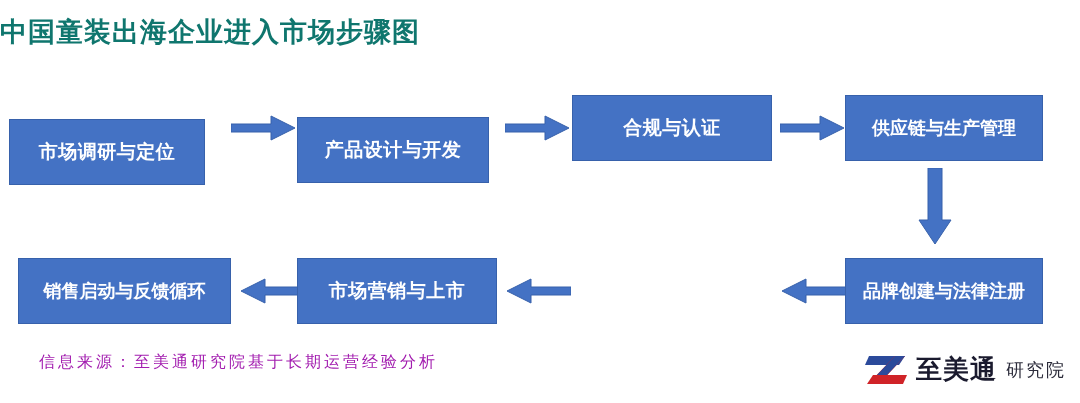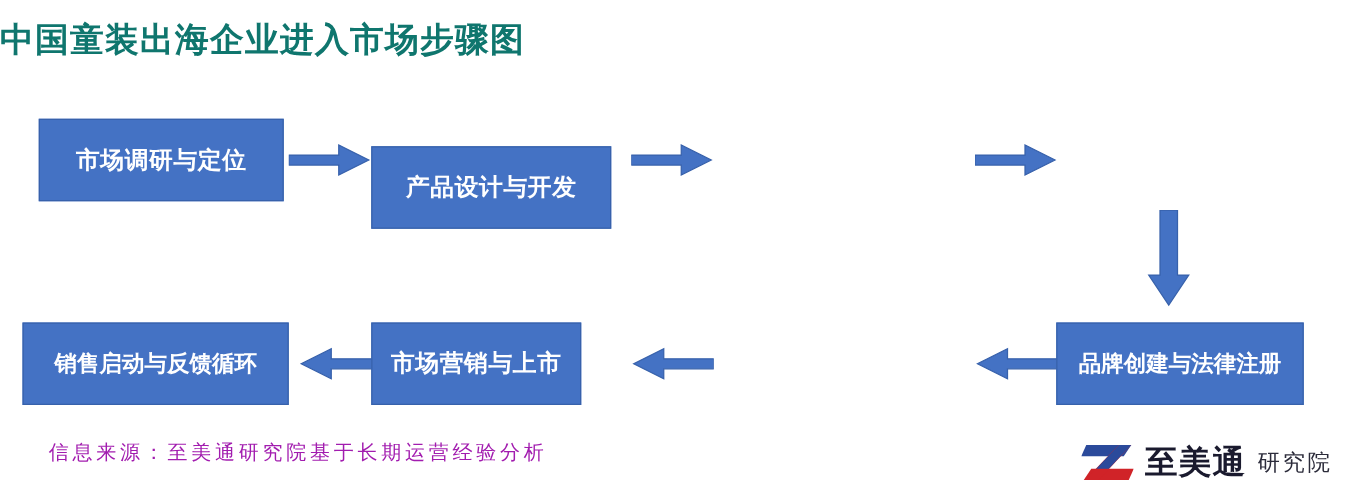--- a/index.html
+++ b/index.html
@@ -53,28 +53,28 @@
     color: #ffffff;
     font-size: 19px;
     font-weight: bold;
     letter-spacing: 0.5px;
     white-space: nowrap;
     font-family: "DejaVu Sans", "Liberation Sans", sans-serif;
   }
   .node-label.tight { font-size: 18px; letter-spacing: 0px; }
 
   
-  .b1 { left: 31px;  width: 196px; }
+  .b1 { left: 9px;  width: 196px; margin-top: 24px; }
   .b2 { left: 297px; width: 192px; margin-top: 22px; }
   .b3 { left: 572px; width: 200px; }
   .b4 { left: 845px; width: 198px; }
   
   .b5 { left: 845px; width: 198px; }
   .b6 { left: 572px; width: 200px; }
-  .b7 { left: 297px; width: 168px; text-align: center; }
+  .b7 { left: 297px; width: 200px; text-align: center; }
   .b8 { left: 18px;  width: 213px; }
 
   
   .arrow-h {
     position: absolute;
     top: 18px;
     width: 66px;
     height: 30px;
   }
   .arrow-h svg { display: block; }
@@ -149,27 +149,33 @@
   <div class="node-box b2">
     <span class="node-label">产品设计与开发</span>
   </div>
 
   <div class="arrow-h ah2">
     <svg width="66" height="30" viewBox="0 0 66 30">
       <polygon points="0,11 40,11 40,3 64,15 40,27 40,19 0,19" fill="#4472C4" stroke="#3761ab" stroke-width="1"></polygon>
     </svg>
   </div>
 
+  <div class="node-box b3">
+    <span class="node-label">合规与认证</span>
+  </div>
 
   <div class="arrow-h ah3">
     <svg width="66" height="30" viewBox="0 0 66 30">
       <polygon points="0,11 40,11 40,3 64,15 40,27 40,19 0,19" fill="#4472C4" stroke="#3761ab" stroke-width="1"></polygon>
     </svg>
   </div>
 
+  <div class="node-box b4">
+    <span class="node-label tight">供应链与生产管理</span>
+  </div>
 </div>
 
 <div class="arrow-v">
   <svg width="40" height="80" viewBox="0 0 40 80">
     <polygon points="13,0 27,0 27,52 36,52 20,76 4,52 13,52" fill="#4472C4" stroke="#3761ab" stroke-width="1"></polygon>
   </svg>
 </div>
 
 <div class="flow-row row-2">
 

